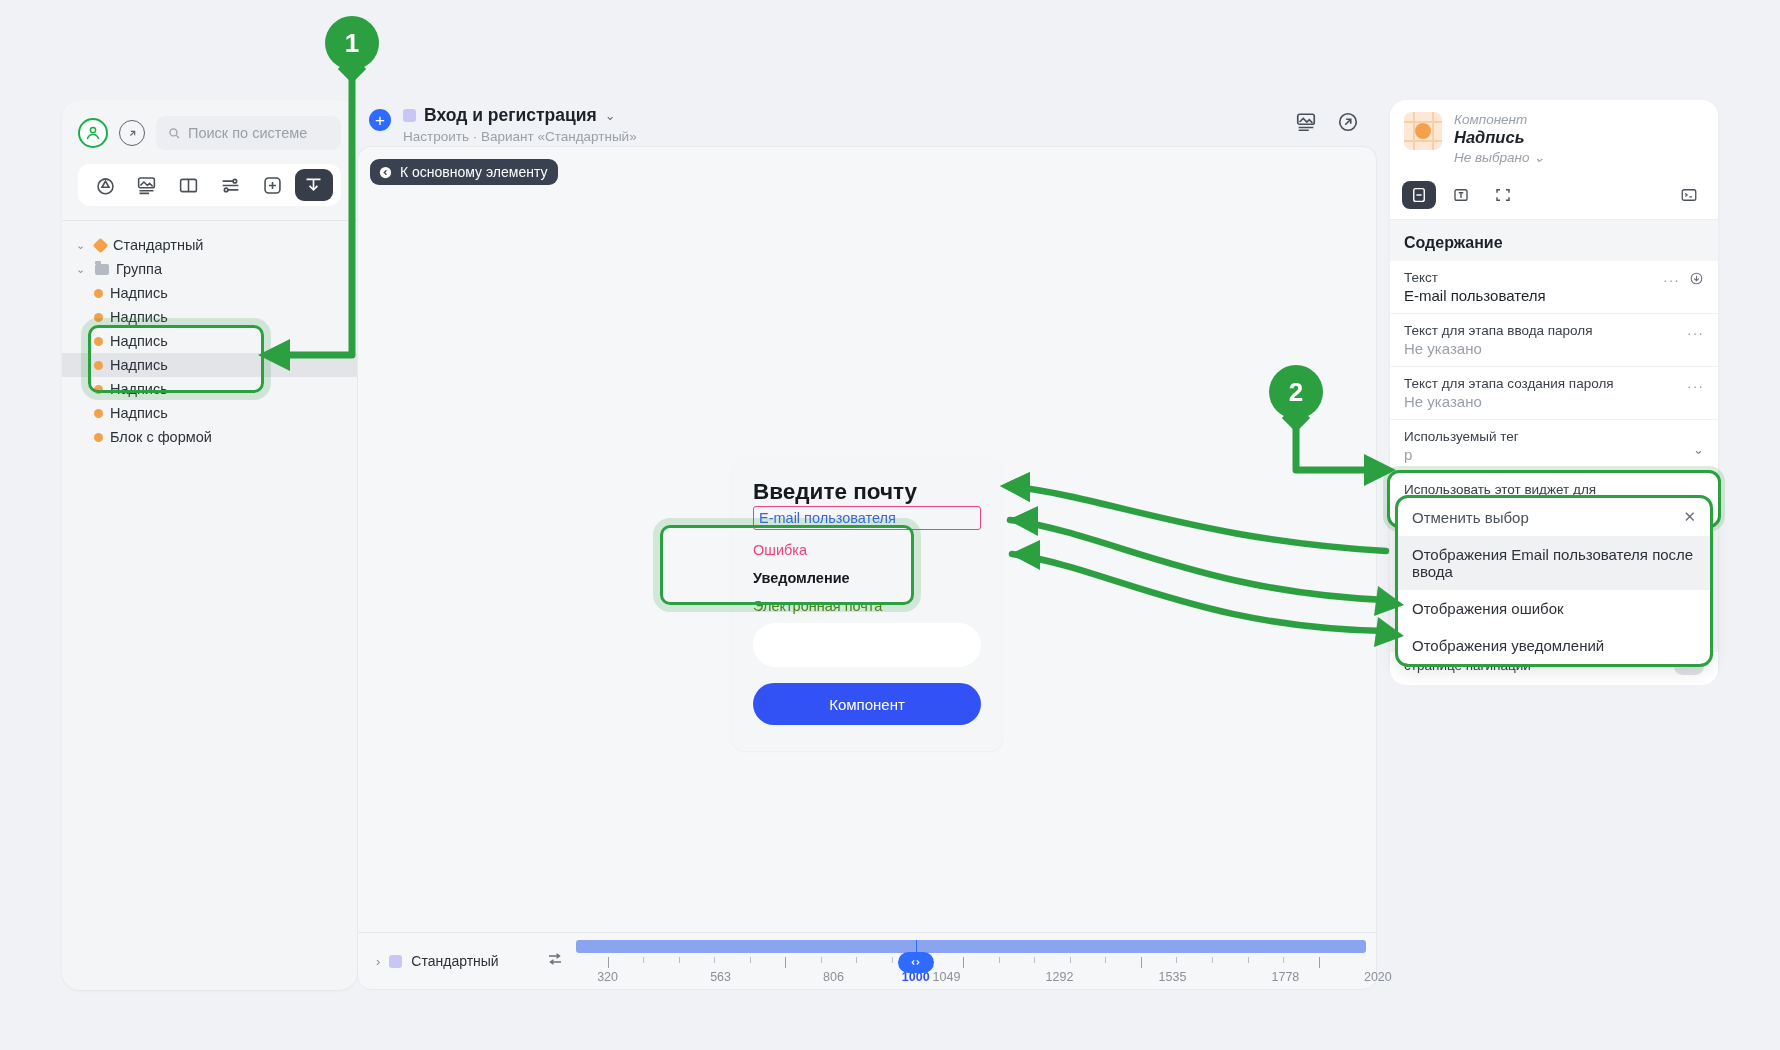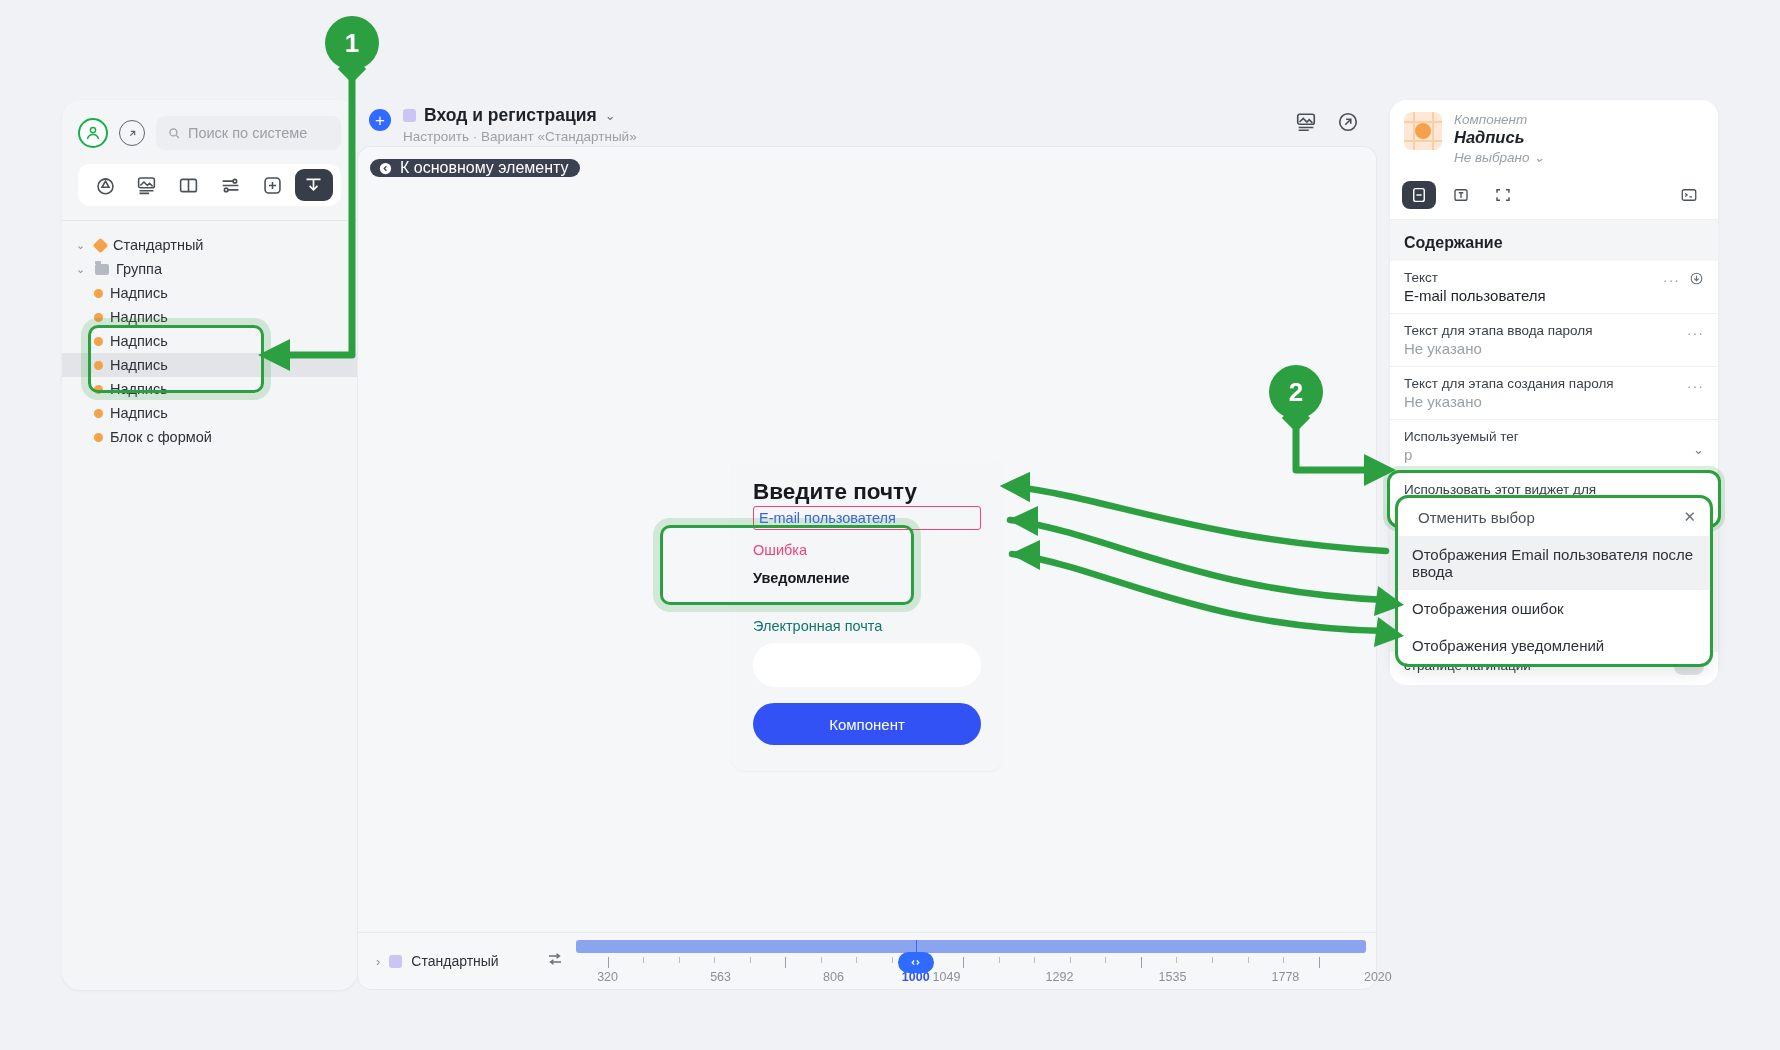--- a/index.html
+++ b/index.html
@@ -113,39 +113,39 @@
 
   .canvas-body {
     position: absolute; left: 0; top: 46px; width: 1020px; height: 790px;
     background: #f6f7f8; border-radius: 14px 14px 0 0;
     border: 1px solid #e7e9ec; border-bottom: none;
     overflow: hidden;
   }
   .back-chip {
     position: absolute; left: 12px; top: 12px;
     background: #3a4150; color: #fff; border-radius: 9px;
-    height: 18px; display: flex; align-items: center; gap: 7px;
-    padding: 0 11px 0 8px; font-size: 16px; cursor: pointer;
+    height: 26px; display: flex; align-items: center; gap: 7px;
+    padding: 0 11px 0 8px; font-size: 14px; cursor: pointer;
   }
   .back-chip svg { width: 15px; height: 15px; }
 
   .mock-card {
     position: absolute; left: 50%; transform: translateX(-50%);
     top: 310px; width: 272px;
     background: #f5f6f7; border-radius: 14px; padding: 22px 22px 26px 22px;
     box-shadow: 0 1px 2px rgba(0,0,0,.04);
   }
   .mock-h1 { font-size: 22.5px; font-weight: 700; color: #16191e; margin-bottom: 1px; }
   .mock-email-field {
     border: 1.5px solid #f0437a; border-radius: 3px;
     padding: 3px 5px; color: #3b5ef5; font-size: 14.5px;
   }
   .mock-err { color: #f0437a; font-size: 14.5px; margin-top: 12px; }
   .mock-note { color: #16191e; font-size: 14.5px; font-weight: 700; margin-top: 12px; }
-  .mock-label { font-size: 14.5px; color: #0f766e; margin-top: 32px; }
+  .mock-label { font-size: 14.5px; color: #4d7c0f; margin-top: 12px; }
   .mock-input {
     height: 44px; background: #fff; border-radius: 22px; margin-top: 9px;
   }
   .mock-btn {
     height: 42px; background: #3352f5; border-radius: 21px; margin-top: 16px;
     display: flex; align-items: center; justify-content: center;
     color: #fff; font-size: 15px; cursor: pointer;
   }
 
   
@@ -241,21 +241,21 @@
     z-index: 6;
   }
 
   .rp-dropdown {
     position: absolute; left: 8px; top: 398px; width: 312px;
     background: #fff; border-radius: 10px;
     box-shadow: 0 6px 20px rgba(0,0,0,.12);
     overflow: hidden; z-index: 10;
   }
   .dd-item { padding: 10px 14px; font-size: 15px; color: #2d3138; cursor: pointer; }
-  .dd-item.header { display: flex; align-items: center; justify-content: space-between; color: #4a5058; margin-left: 6px;}
+  .dd-item.header { display: flex; align-items: center; justify-content: space-between; color: #4a5058;}
   .dd-item.sel { background: #f0f1f3; font-weight: 400; }
   .dd-x { color: #6b7178; font-size: 15px; }
 
   .rp-behind {
     position: absolute; left: 0; top: 552px; width: 328px;
     background: #fff; padding: 6px 14px 12px 14px;
     font-size: 13.5px; color: #3a4049;
     border-radius: 0 0 16px 16px;
   }
   .rp-toggle {

